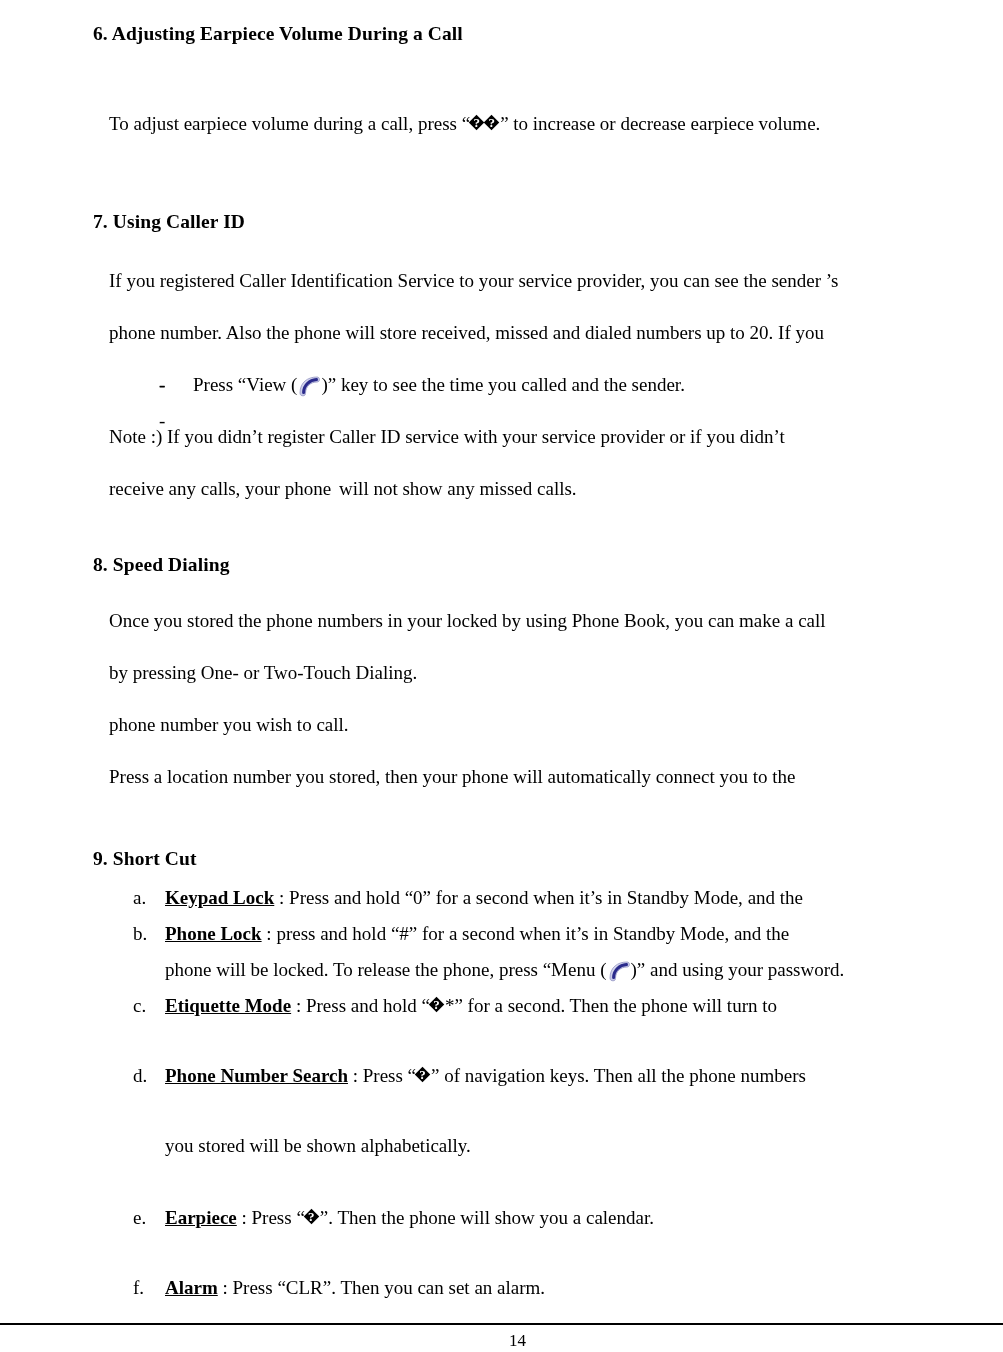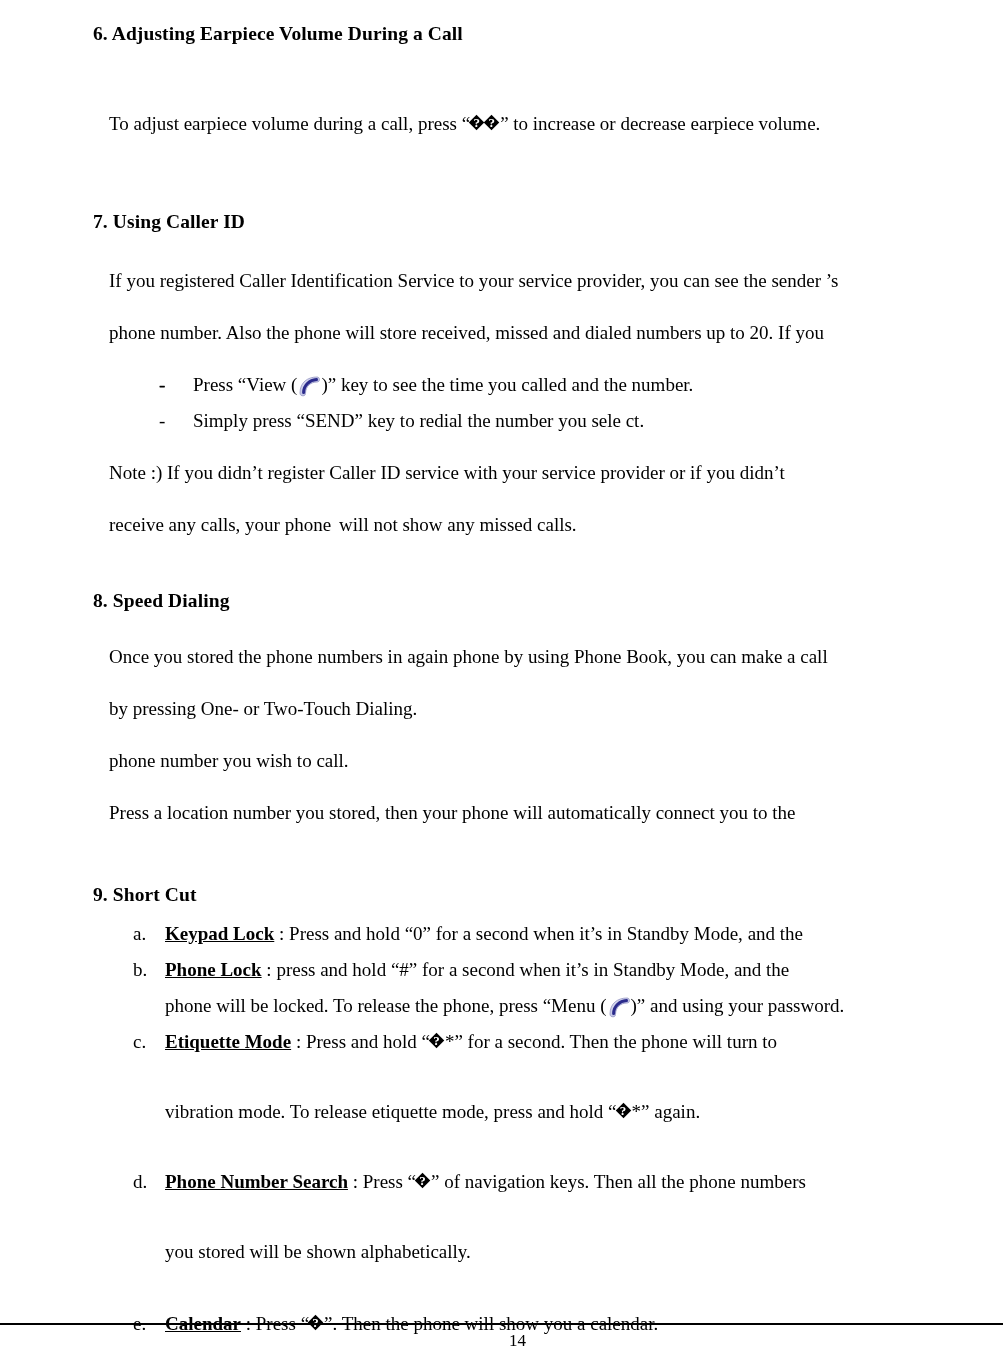--- a/index.html
+++ b/index.html
@@ -182,36 +182,35 @@
         <span>Press “View (</span><span class="key-icon"><svg viewBox="0 0 26 24" width="26" height="24" xmlns="http://www.w3.org/2000/svg">
               <defs>
                 <linearGradient id="g1" x1="0" y1="0" x2="1" y2="1">
                   <stop offset="0" stop-color="#e6e7f5"></stop>
                   <stop offset="0.5" stop-color="#c6c8e6"></stop>
                   <stop offset="1" stop-color="#aeb0d6"></stop>
                 </linearGradient>
               </defs>
               <path d="M4 19 C4 8, 12 3, 21 3 C22.5 3, 23.5 4, 23.5 5.5 C23.5 7, 22.5 8, 21 8 C15 8, 9.5 12, 9.5 19.5 C9.5 21, 8.5 21.8, 7 21.8 C5.3 21.8, 4 21, 4 19 Z" fill="url(#g1)" stroke="#9496c4" stroke-width="0.8"></path>
               <path d="M7.6 18.6 C7.8 10.5, 13.8 6.2, 20.5 5.6" fill="none" stroke="#2b2b8c" stroke-width="3" stroke-linecap="round"></path>
-            </svg></span><span>)” key to see the time you called and the number.</span>
+            </svg></span><span>)” key to see the time you called and the sender.</span>
       </div>
       <div class="dash-item">
         <span class="marker">-</span>
-        <span>Simply press “SEND” key to redial the number you sele ct.</span>
       </div>
     </div>
 
     <div class="body-line">Note :) If you didn’t register Caller ID service with your service provider or if you didn’t</div>
     <div class="body-line"><span>receive any calls, your phone</span><span style="display:inline-block;width:8px"></span><span>will not show any missed calls.</span></div>
 
     <div class="spacer-30"></div>
     <div class="h-sec">8. Speed Dialing</div>
 
     <div style="height:10px"></div>
-    <div class="body-line"><span>Once you stored the phone numbers in again phone by using Phone Book, you can mak</span><span>e a call</span></div>
+    <div class="body-line"><span>Once you stored the phone numbers in your locked by using Phone Book, you can mak</span><span>e a call</span></div>
     <div class="body-line">by pressing One- or Two-Touch Dialing.</div>
     <div class="body-line">phone number you wish to call.</div>
     <div class="body-line">Press a location number you stored, then your phone will automatically connect you to the</div>
 
     <div class="spacer-36"></div>
     <div class="h-sec">9. Short Cut</div>
 
     <div style="height:8px"></div>
 
     <div class="alpha-list">
@@ -233,32 +232,31 @@
                   </linearGradient>
                 </defs>
                 <path d="M4 19 C4 8, 12 3, 21 3 C22.5 3, 23.5 4, 23.5 5.5 C23.5 7, 22.5 8, 21 8 C15 8, 9.5 12, 9.5 19.5 C9.5 21, 8.5 21.8, 7 21.8 C5.3 21.8, 4 21, 4 19 Z" fill="url(#g2)" stroke="#9496c4" stroke-width="0.8"></path>
                 <path d="M7.6 18.6 C7.8 10.5, 13.8 6.2, 20.5 5.6" fill="none" stroke="#2b2b8c" stroke-width="3" stroke-linecap="round"></path>
               </svg></span><span>)” and using your password.</span></span>
       </div>
 
       <div class="alpha-item loose">
         <span class="marker">c.</span>
         <span class="term">Etiquette Mode</span><span> : Press and hold “</span><span class="glyph-missing"></span><span>*” for a second. Then the phone will turn to</span>
-        <span class="cont"><span>vibration mode. To release etiquette mode, press and hold “</span><span class="glyph-missing"></span><span>*” again.</span></span>
       </div>
 
       <div class="alpha-item loose" style="margin-top:34px">
         <span class="marker">d.</span>
         <span class="term">Phone Number Search</span><span> : Press “</span><span class="glyph-missing"></span><span>” of navigation keys. Then all the phone numbers</span>
         <span class="cont">you stored will be shown alphabetically.</span>
       </div>
 
       <div class="alpha-item" style="margin-top:36px">
         <span class="marker">e.</span>
-        <span class="term">Calendar</span><span> : Press “</span><span class="glyph-missing"></span><span>”. Then the phone will show you a calendar.</span>
+        <span class="term">Earpiece</span><span> : Press “</span><span class="glyph-missing"></span><span>”. Then the phone will show you a calendar.</span>
       </div>
 
       <div class="alpha-item" style="margin-top:34px">
         <span class="marker">f.</span>
         <span class="term">Alarm</span><span> : Press “CLR”. Then you can set an alarm.</span>
       </div>
 
     </div>
 
     <div style="height:44px"></div>

